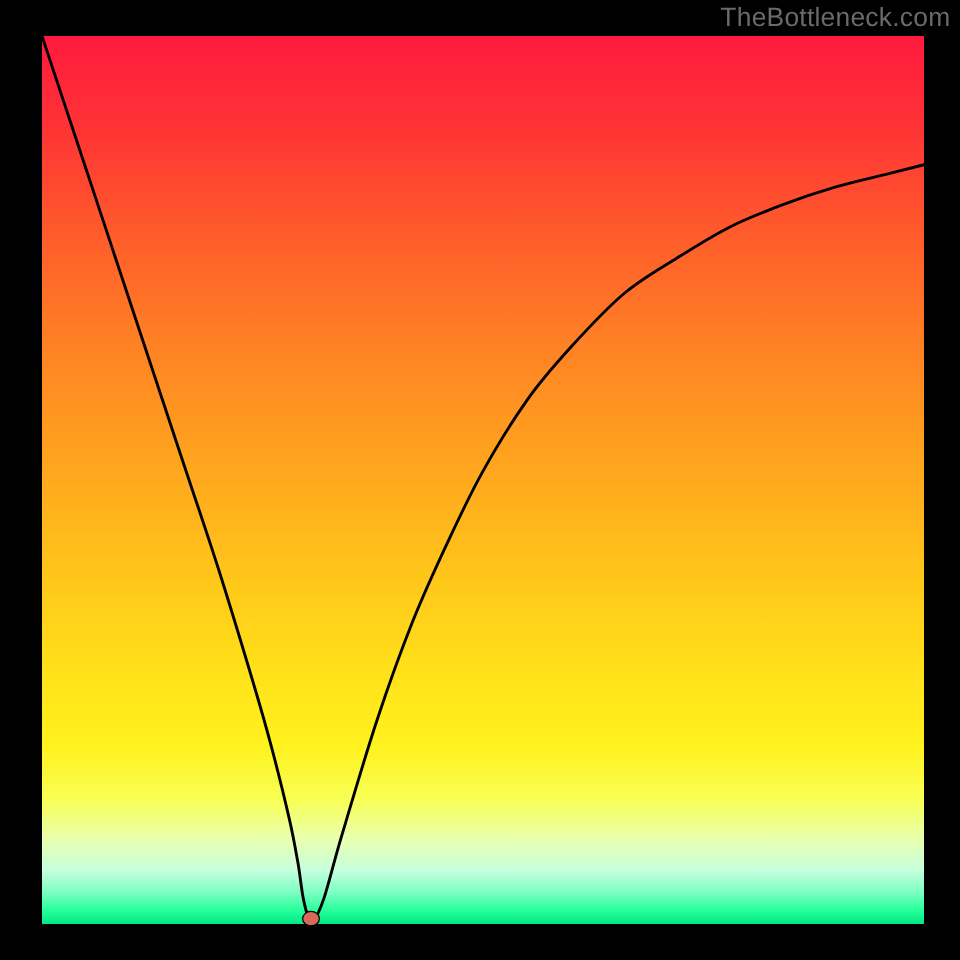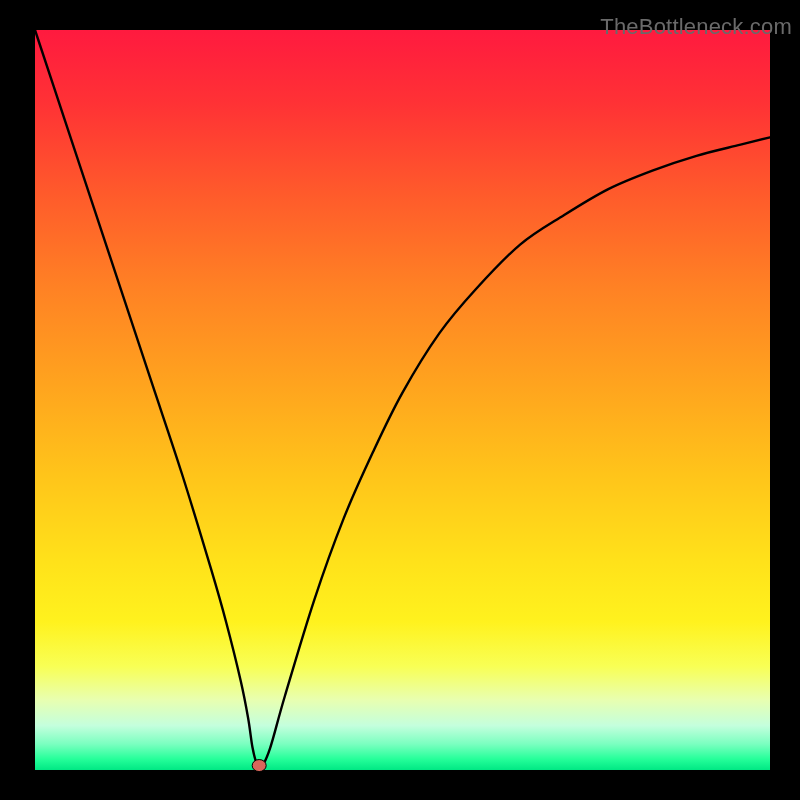--- a/index.html
+++ b/index.html
@@ -12,21 +12,21 @@
     font-family: Arial, Helvetica, sans-serif;
   }
   .frame {
     position: relative;
     width: 800px;
     height: 800px;
     background: #000;
   }
   .watermark {
     position: absolute;
-    top: 14px;
+    top: 2px;
     right: 8px;
     color: #6a6a6a;
     font-size: 22px;
     font-weight: 400;
     letter-spacing: 0.2px;
     z-index: 10;
   }
   svg {
     position: absolute;
     top: 0;

